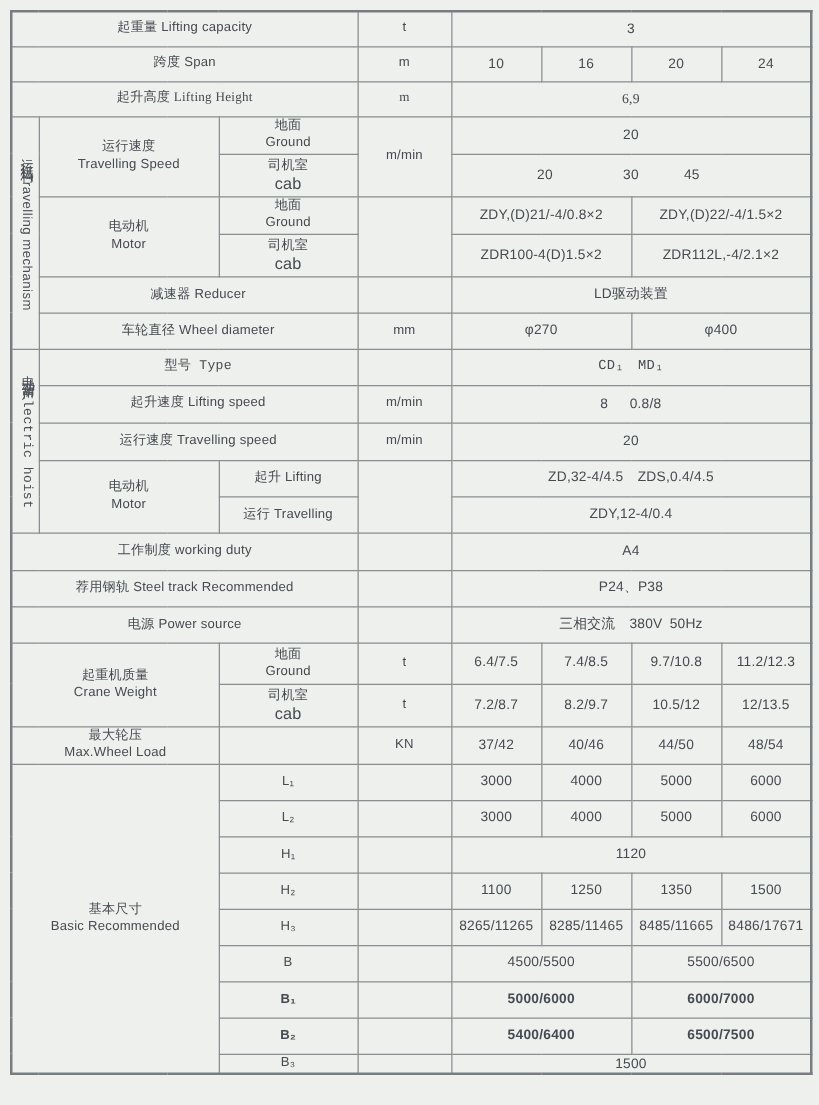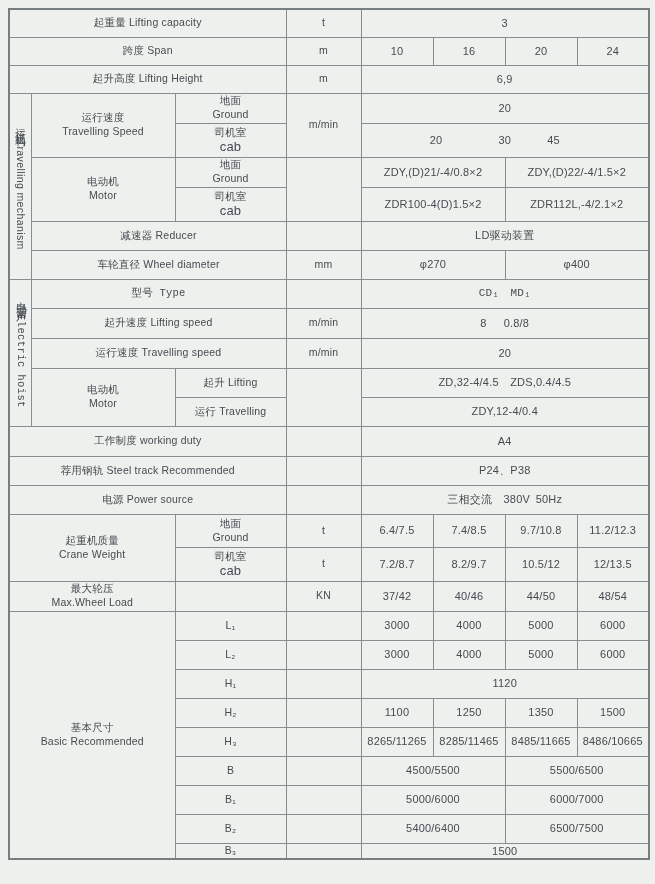--- a/index.html
+++ b/index.html
@@ -94,21 +94,21 @@
           <td class="val">
             <div>16</div>
           </td>
           <td class="val">
             <div>20</div>
           </td>
           <td class="val">
             <div>24</div>
           </td>
         </tr>
-        <tr style="height: 28px;">
+        <tr style="height: 28px; font-family: Liberation Serif, serif;">
           <td colspan="4" class="lbl">
             <div>起升高度 Lifting Height</div>
           </td>
           <td class="unit">
             <div>m</div>
           </td>
           <td colspan="4" class="val">
             <div>6,9</div>
           </td>
         </tr>
@@ -441,52 +441,52 @@
           <td class="val">
             <div>8265/11265</div>
           </td>
           <td class="val">
             <div>8285/11465</div>
           </td>
           <td class="val">
             <div>8485/11665</div>
           </td>
           <td class="val">
-            <div>8486/10665</div>
+            <div>8486/17671</div>
           </td>
         </tr>
         <tr style="height: 29px;">
           <td class="lbl">
             <div>B</div>
           </td>
           <td class="unit">
             <div></div>
           </td>
           <td colspan="2" class="val">
             <div>4500/5500</div>
           </td>
           <td colspan="2" class="val">
             <div>5500/6500</div>
           </td>
         </tr>
-        <tr style="height: 29px;">
+        <tr style="height: 29px; font-weight: bold;">
           <td class="lbl">
             <div>B₁</div>
           </td>
           <td class="unit">
             <div></div>
           </td>
           <td colspan="2" class="val">
             <div>5000/6000</div>
           </td>
           <td colspan="2" class="val">
             <div>6000/7000</div>
           </td>
         </tr>
-        <tr style="height: 29px;">
+        <tr style="height: 29px; font-weight: bold;">
           <td class="lbl">
             <div>B₂</div>
           </td>
           <td class="unit">
             <div></div>
           </td>
           <td colspan="2" class="val">
             <div>5400/6400</div>
           </td>
           <td colspan="2" class="val">

